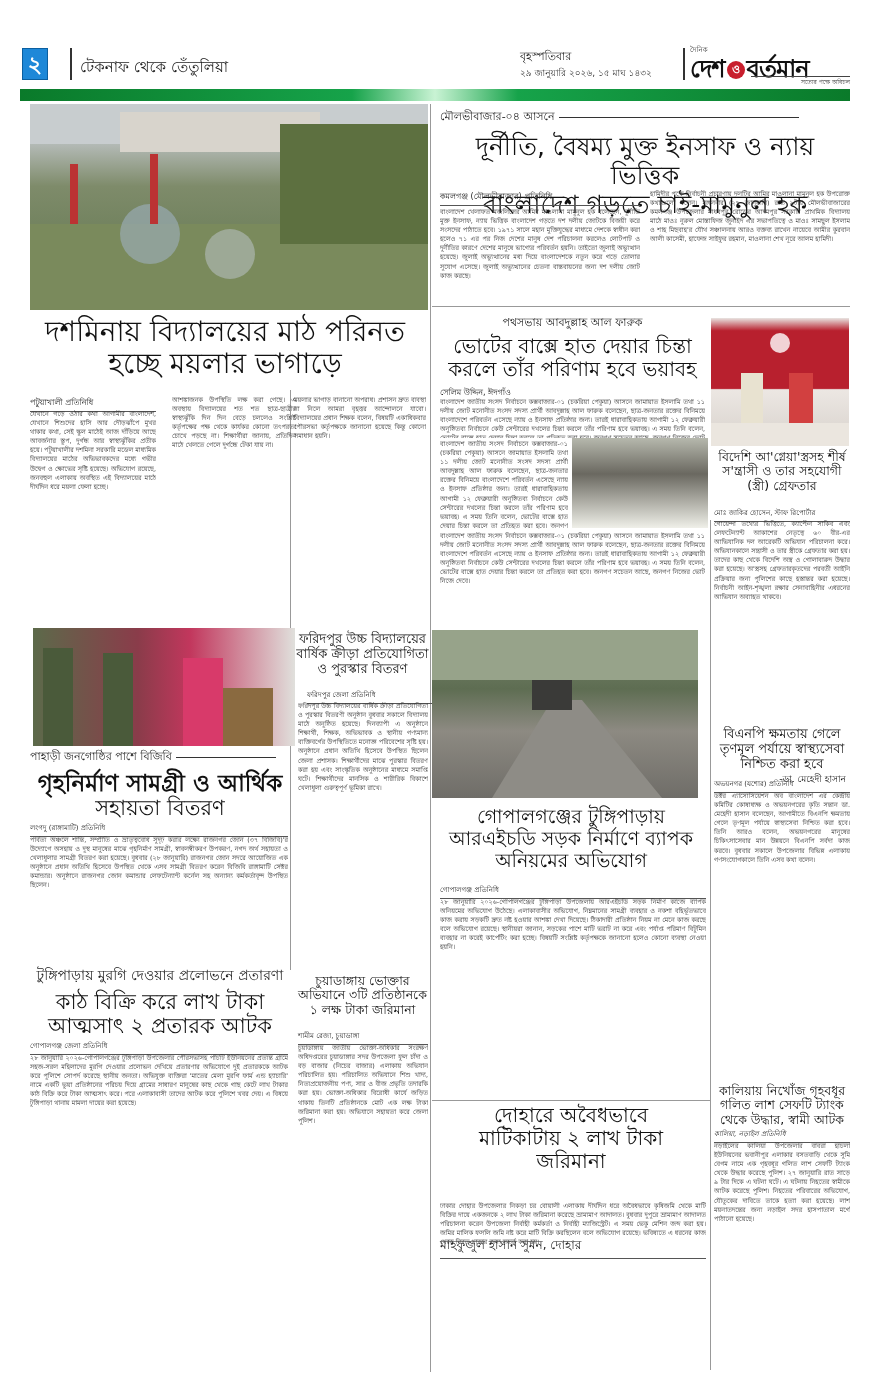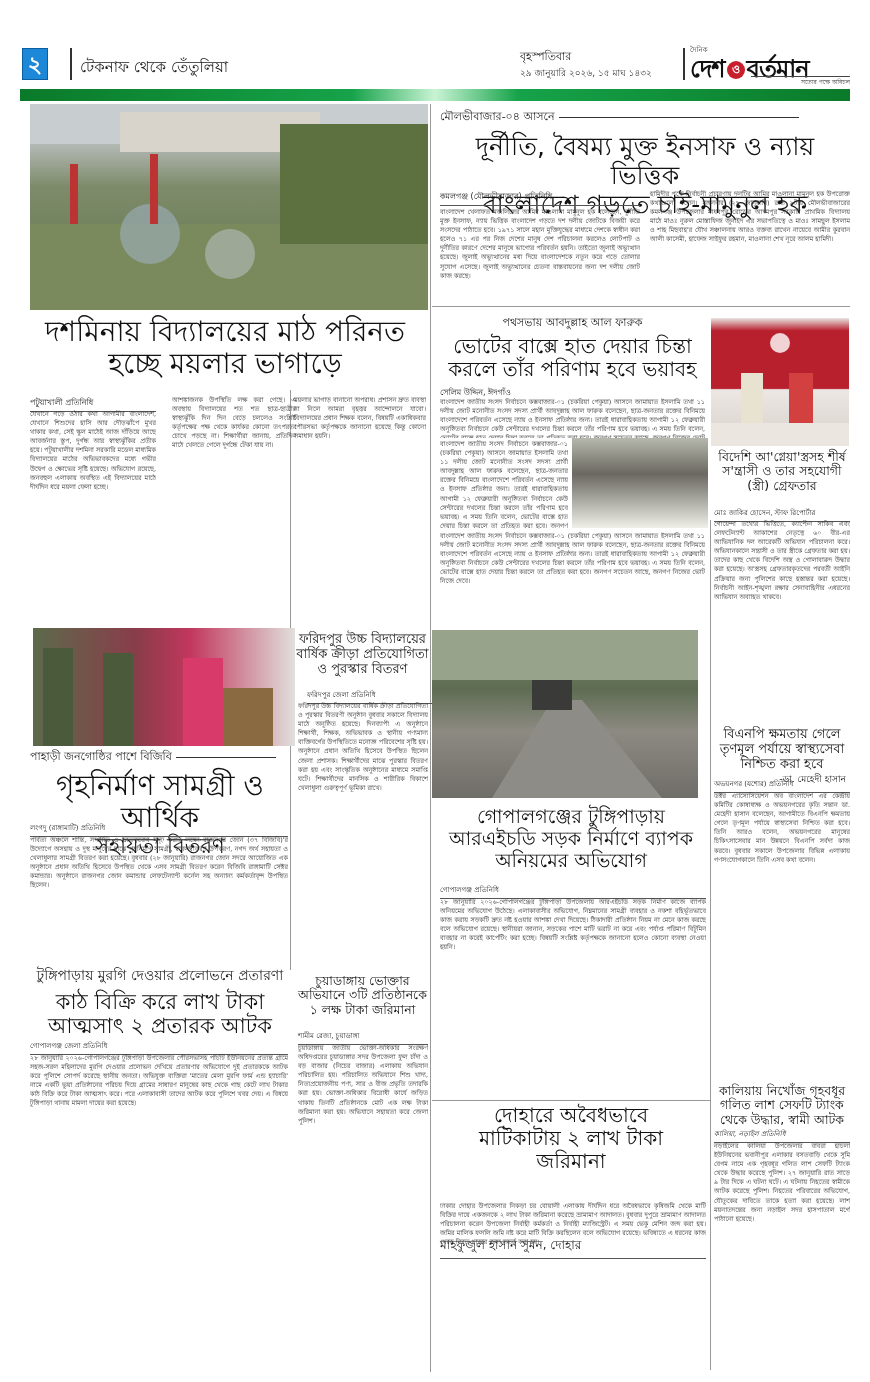--- a/index.html
+++ b/index.html
@@ -136,21 +136,21 @@
 <div class="abs" style="left:295px;top:632px;width:135px;">
   <div class="headline" style="font-size:13px;">ফরিদপুর উচ্চ বিদ্যালয়ের</div>
   <div class="headline" style="font-size:13px;">বার্ষিক ক্রীড়া প্রতিযোগিতা</div>
   <div class="headline" style="font-size:13px;">ও পুরস্কার বিতরণ</div>
 </div>
 <div class="abs byline" style="left:298px;top:689px;width:130px;font-size:7px;margin-left:9px;">ফরিদপুর জেলা প্রতিনিধি</div>
 <div class="abs body-text" style="left:298px;top:702px;width:130px;height:262px;">ফরিদপুর উচ্চ বিদ্যালয়ের বার্ষিক ক্রীড়া প্রতিযোগিতা ও পুরস্কার বিতরণী অনুষ্ঠান বুধবার সকালে বিদ্যালয় মাঠে অনুষ্ঠিত হয়েছে। দিনব্যাপী এ অনুষ্ঠানে শিক্ষার্থী, শিক্ষক, অভিভাবক ও স্থানীয় গণ্যমান্য ব্যক্তিবর্গের উপস্থিতিতে মনোজ্ঞ পরিবেশের সৃষ্টি হয়। অনুষ্ঠানে প্রধান অতিথি হিসেবে উপস্থিত ছিলেন জেলা প্রশাসক। শিক্ষার্থীদের মাঝে পুরস্কার বিতরণ করা হয় এবং সাংস্কৃতিক অনুষ্ঠানের মাধ্যমে সমাপ্তি ঘটে। শিক্ষার্থীদের মানসিক ও শারীরিক বিকাশে খেলাধুলা গুরুত্বপূর্ণ ভূমিকা রাখে।</div>
 
 <div class="abs" style="left:30px;top:748px;width:260px;">
   <div class="kicker"><span>পাহাড়ী জনগোষ্ঠির পাশে বিজিবি</span><span class="kicker-line" style="width:100px"></span></div>
-  <div class="headline" style="font-size:28px;margin-top:3px;">গৃহনির্মাণ সামগ্রী ও আর্থিক</div>
+  <div class="headline" style="font-size:23px;margin-top:3px;font-weight:bold;">গৃহনির্মাণ সামগ্রী ও আর্থিক</div>
   <div class="headline" style="font-size:21px;">সহায়তা বিতরণ</div>
 </div>
 <div class="abs byline" style="left:30px;top:822px;width:258px;font-size:7px;">লংগদু (রাঙ্গামাটি) প্রতিনিধি</div>
 <div class="abs body-text" style="left:30px;top:836px;width:258px;height:122px;">পার্বত্য অঞ্চলে শান্তি, সম্প্রীতি ও ভ্রাতৃত্ববোধ সুদৃঢ় করার লক্ষ্যে রাজনগর জোন (৩৭ বিজিবি)'র উদ্যোগে অসহায় ও দুস্থ মানুষের মাঝে গৃহনির্মাণ সামগ্রী, স্বাবলম্বীকরণ উপকরণ, নগদ অর্থ সহায়তা ও খেলাধুলার সামগ্রী বিতরণ করা হয়েছে। বুধবার (২৮ জানুয়ারি) রাজনগর জোন সদরে আয়োজিত এক অনুষ্ঠানে প্রধান অতিথি হিসেবে উপস্থিত থেকে এসব সামগ্রী বিতরণ করেন বিজিবি রাঙ্গামাটি সেক্টর কমান্ডার। অনুষ্ঠানে রাজনগর জোন কমান্ডার লেফটেন্যান্ট কর্নেল সহ অন্যান্য কর্মকর্তাবৃন্দ উপস্থিত ছিলেন।</div>
 
 <div class="abs photo photo-road">
   <svg width="266" height="168">
     <polygon points="60,168 120,70 150,70 230,168" fill="#8e8c86"></polygon>
     <rect x="100" y="50" width="40" height="30" fill="#3a3a38"></rect>
     <rect x="0" y="0" width="266" height="50" fill="#97a38a"></rect>

